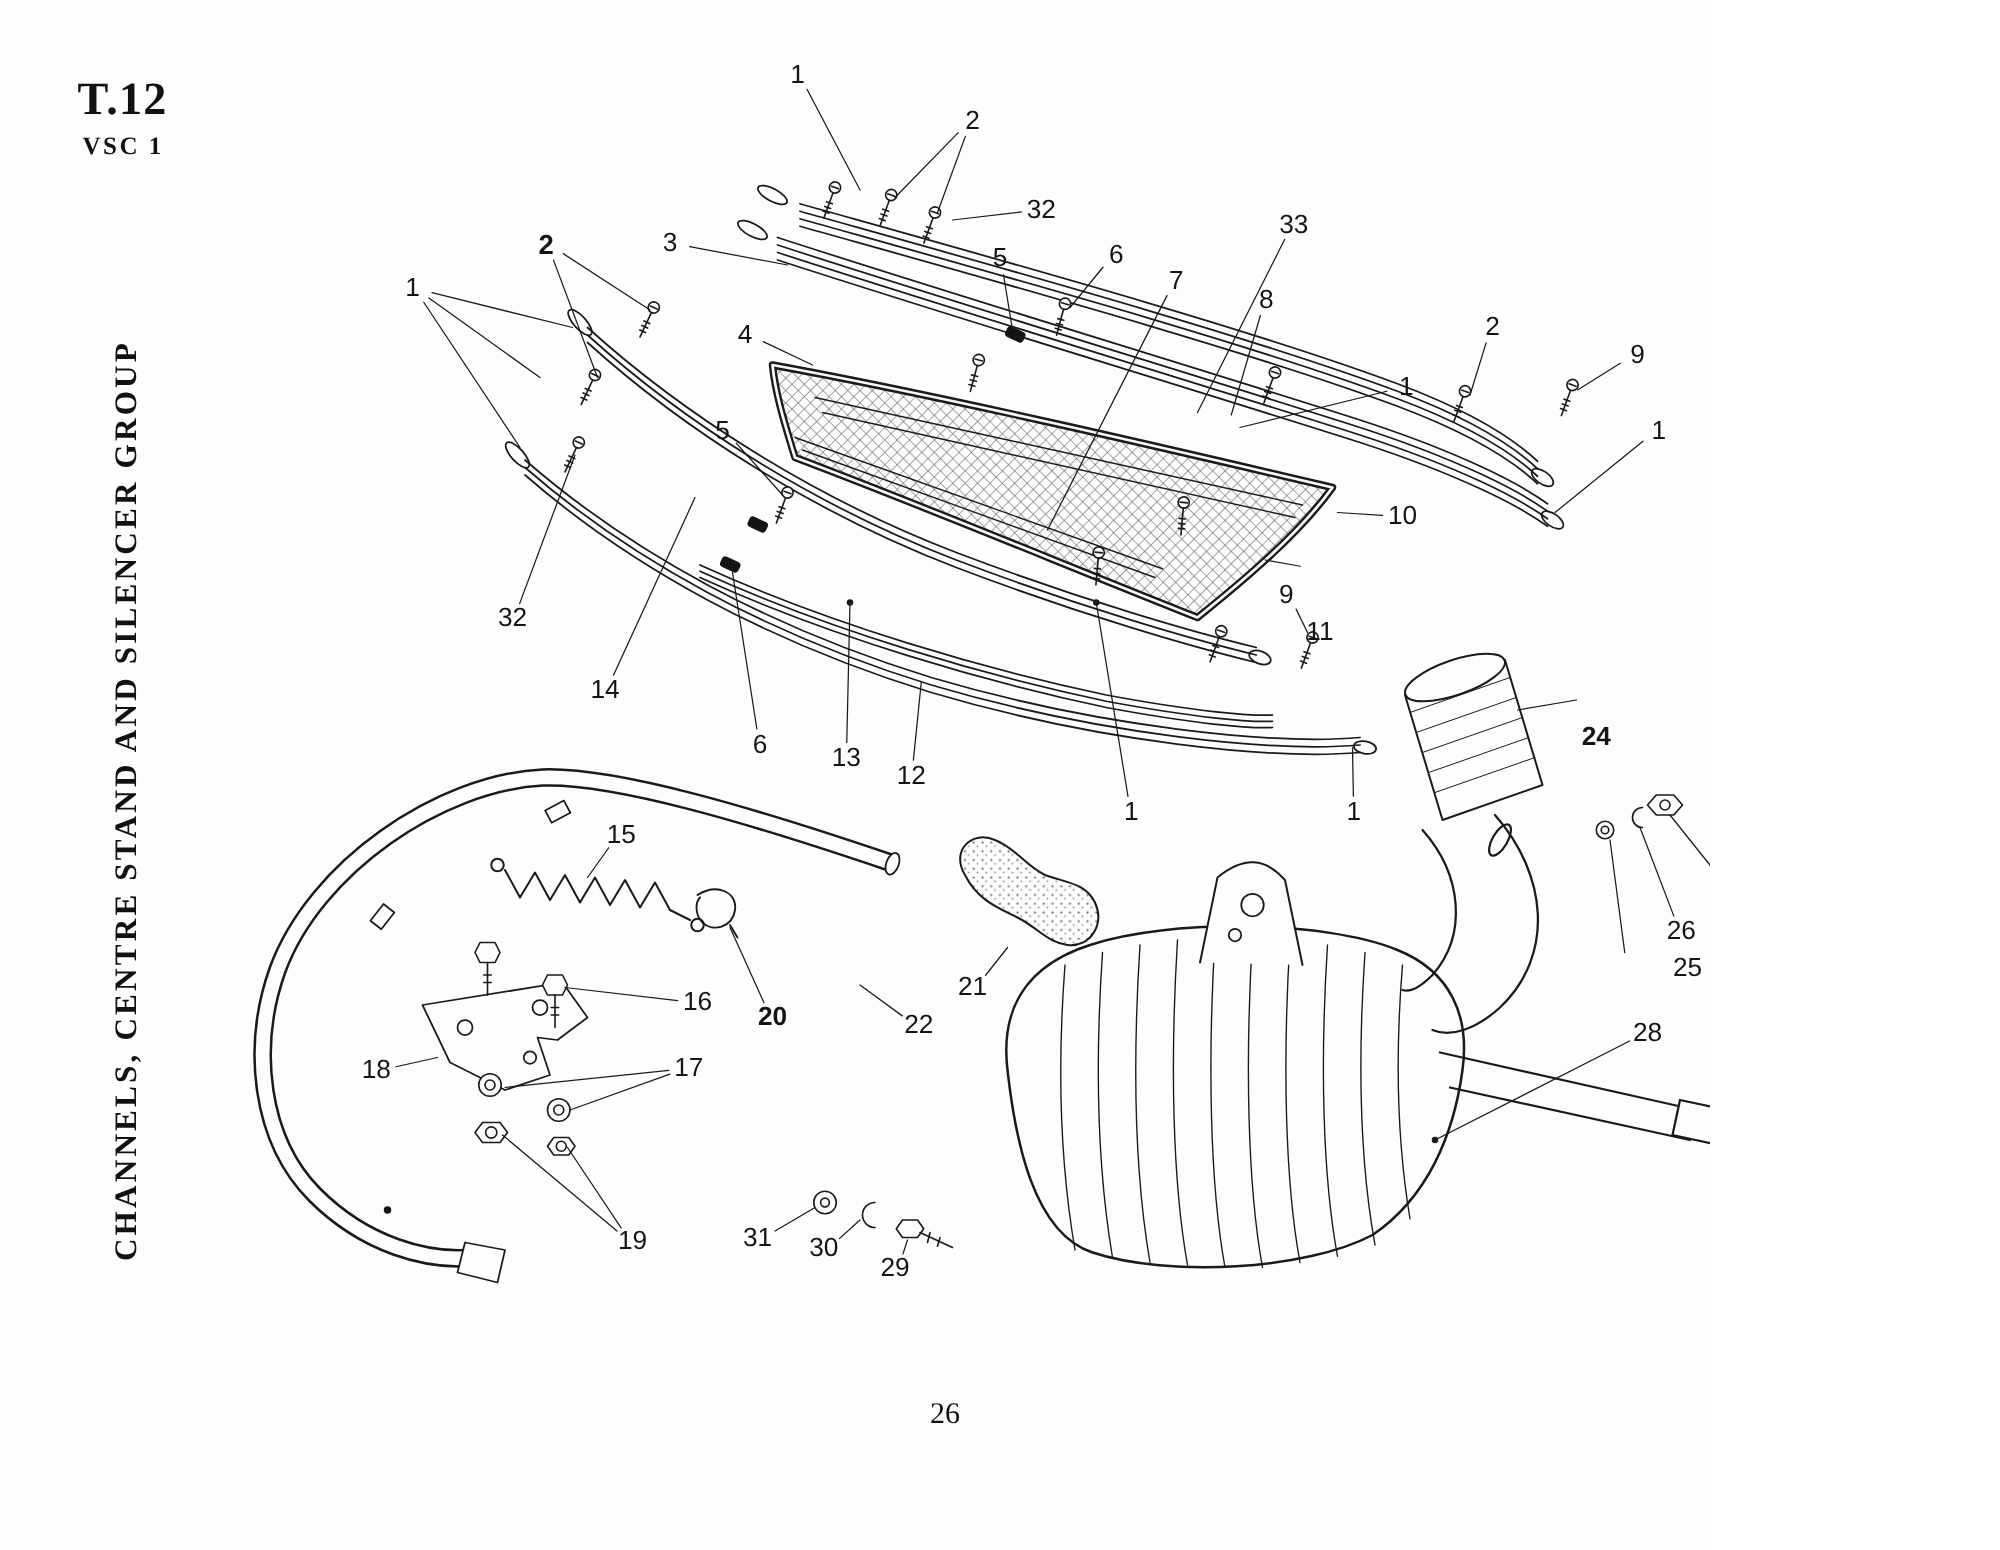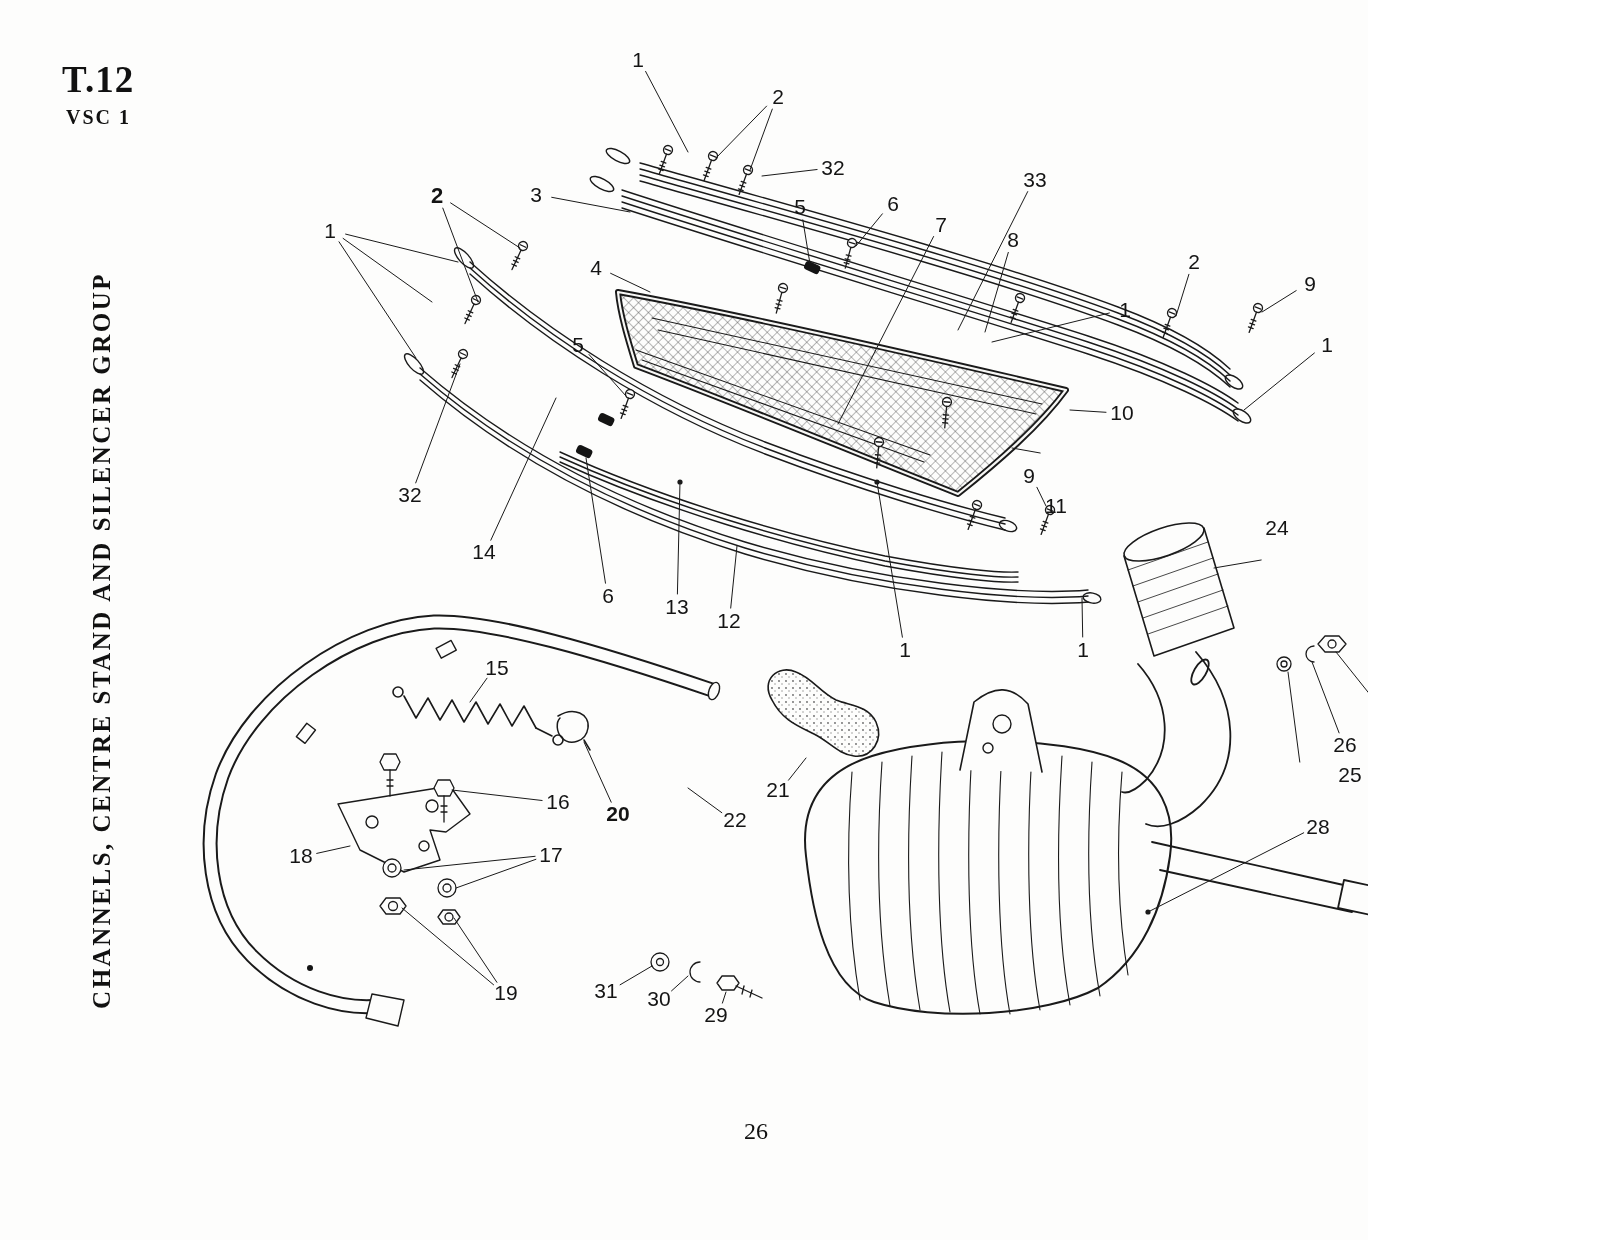--- a/index.html
+++ b/index.html
@@ -312,21 +312,21 @@
       <div class="callout" style="left: 1194px; top: 262px;">2</div>
       <div class="callout" style="left: 1310px; top: 284px;">9</div>
       <div class="callout" style="left: 1125px; top: 310px;">1</div>
       <div class="callout" style="left: 578px; top: 345px;">5</div>
       <div class="callout" style="left: 1327px; top: 345px;">1</div>
       <div class="callout" style="left: 1122px; top: 413px;">10</div>
       <div class="callout" style="left: 1056px; top: 458px; margin-top: 48px;">11</div>
       <div class="callout" style="left: 1029px; top: 476px;">9</div>
       <div class="callout" style="left: 410px; top: 495px;">32</div>
       <div class="callout" style="left: 484px; top: 552px;">14</div>
-      <div class="callout" style="left: 1277px; top: 528px;">24</div>
+      <div class="callout" style="left: 1277px; top: 590px; font-weight: bold;">24</div>
       <div class="callout" style="left: 608px; top: 596px;">6</div>
       <div class="callout" style="left: 677px; top: 607px;">13</div>
       <div class="callout" style="left: 729px; top: 621px;">12</div>
       <div class="callout" style="left: 905px; top: 650px;">1</div>
       <div class="callout" style="left: 1083px; top: 650px;">1</div>
       <div class="callout" style="left: 497px; top: 668px;">15</div>
       <div class="callout" style="left: 1387px; top: 713px;">27</div>
       <div class="callout" style="left: 1345px; top: 745px;">26</div>
       <div class="callout" style="left: 1302px; top: 775px; margin-left: 48px;">25</div>
       <div class="callout" style="left: 778px; top: 790px; text-align: center;">21</div>

